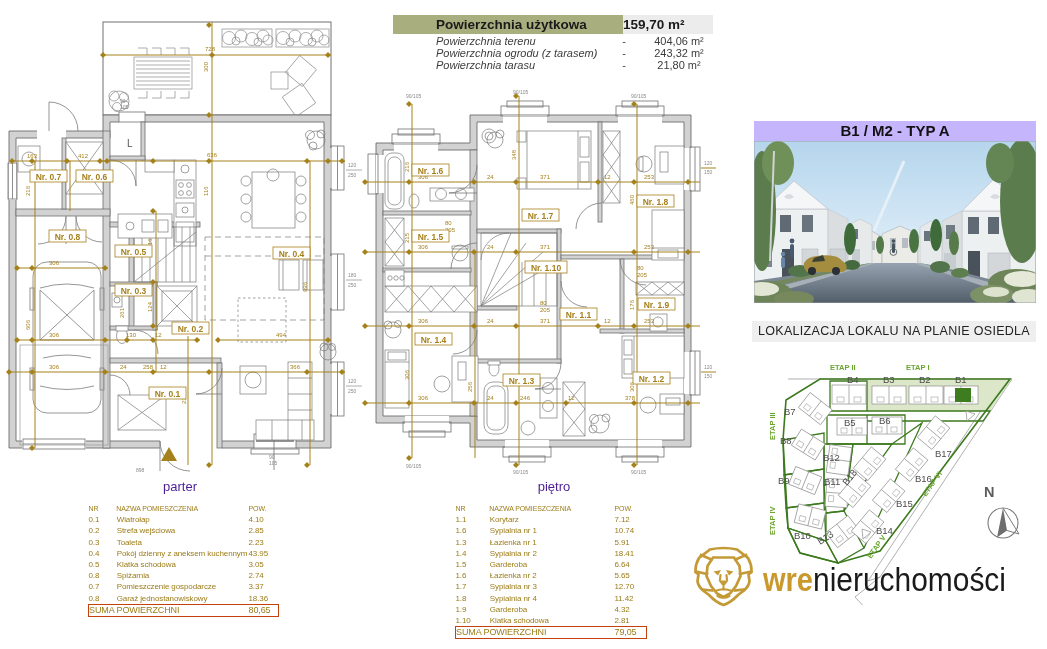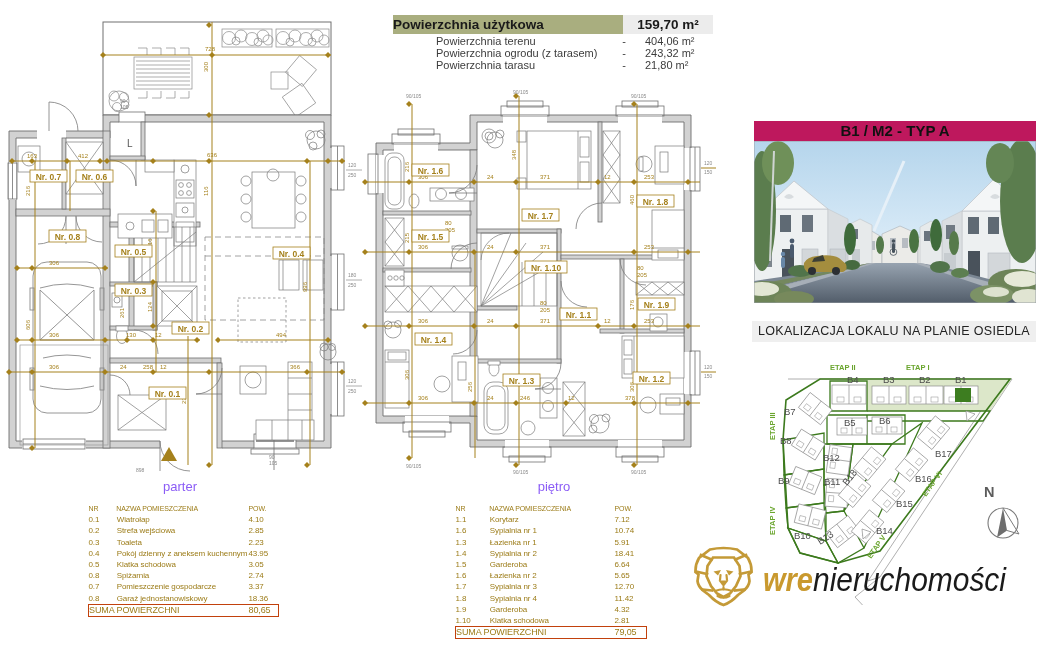--- a/index.html
+++ b/index.html
@@ -2,36 +2,36 @@
 <html><head>
 <meta charset="utf-8">
 <style>
 html,body{margin:0;padding:0;background:#fff;}
 #page{position:relative;width:1047px;height:649px;background:#fff;overflow:hidden;
   font-family:"Liberation Sans",sans-serif;}
 .abs{position:absolute;}
 
 #sumtab{left:393px;top:15px;width:320px;font-size:11px;color:#333;}
 #sumhead{display:flex;height:19px;line-height:19px;font-size:13.5px;font-weight:bold;color:#1a1a1a;}
-#sumhead .h1{background:#a9ae7f;width:230px;box-sizing:border-box;}
-#sumhead .h2{background:#ececec;width:90px;text-align:center;}
+#sumhead .h1{background:#a9ae7f;width:230px;padding-left:43px;box-sizing:border-box;}
+#sumhead .h2{background:#ececec;width:90px;text-align:left;}
 .srow{display:flex;height:9.5px;line-height:9.5px;margin-top:2.5px;color:#3c3c3c;font-size:11px;white-space:nowrap;}
 #sumtab .srow:first-of-type{margin-top:6px;}
-.srow .c1{width:210px;padding-left:43px;box-sizing:border-box;}
+.srow .c1{width:210px;padding-left:43px;box-sizing:border-box;font-style:italic;}
 .srow .c2{width:42px;text-align:center;}
-.srow .c3{width:68px;text-align:left;}
+.srow .c3{width:68px;text-align:center;}
 
 .rtab{font-size:8px;color:#9c7c18;line-height:11.2px;letter-spacing:-0.1px;}
 .rtab .hd{font-size:7px;}
 .rtab table{border-collapse:collapse;}
 .rtab td{padding:0;height:11px;vertical-align:middle;white-space:nowrap;}
 .suma{font-weight:normal;border:1px solid #c2410c;font-size:9px;}
-.caption{font-size:13px;color:#8b5cf6;}
-
-#b1head{left:754px;top:121px;width:282px;height:20px;background:#be185d;
+.caption{font-size:13px;color:#4c1d95;}
+
+#b1head{left:754px;top:121px;width:282px;height:20px;background:#c4b5fd;
  text-align:center;font-weight:bold;font-size:15px;line-height:20px;color:#111;}
 #lokband{left:752px;top:321px;width:284px;height:21px;background:#efefef;
  text-align:center;font-size:12.5px;line-height:21px;color:#222;letter-spacing:.3px;}
 </style>
 </head>
 <body>
 <div id="page">
 
 <div class="abs" id="sumtab">
   <div id="sumhead">
@@ -371,21 +371,21 @@
 <text x="186" y="152" transform="rotate(-55 186 152)">ETAP VI</text>
 </g>
 
 <text x="244" y="152" font-size="14.5" font-weight="bold" fill="#5c5c5c">N</text>
 <circle cx="263" cy="178" r="15" fill="none" stroke="#7a7a7a" stroke-width="1.1"></circle>
 <path d="M263,163 L257,192.5 L267,185.5 Z" fill="#6e6e6e"></path>
 <path d="M263,163 L279,189 L267,185.5" fill="none" stroke="#7a7a7a" stroke-width="1"></path>
 </svg>
 </div>
 
-<div class="abs" style="left:690px;top:543px;font-style:italic;">
+<div class="abs" style="left:690px;top:543px;">
 <svg width="330" height="70" viewBox="0 0 330 70">
 <g stroke="#c49a37" fill="none" stroke-width="2.7" stroke-linejoin="miter" stroke-linecap="square">
 
 <path d="M20,6.5 Q33.5,3.5 47,6.5 L58,15 Q61.5,21 61.5,27.5 L61.5,29 L58.5,31.5 L59.5,38 Q59,43 54,47.5 L48,52 Q41,59.5 33.5,62 Q26,59.5 19,52 L13,47.5 Q8,43 7.5,38 L8.5,31.5 L5.5,29 L5.5,27.5 Q5.5,21 9,15 Z"></path>
 
 <path d="M23,14.5 L44,14.5 L49.5,23 L50.5,33 L46,43 L40,50.5 L33.5,54 L27,50.5 L21,43 L16.5,33 L17.5,23 Z"></path>
 
 <path d="M11,12 L21.5,16.5 M56,12 L45.5,16.5"></path>
 <path d="M6,28.5 L17,31 M61,28.5 L50,31"></path>
 <path d="M12.5,46.5 L22,47.5 M54.5,46.5 L45,47.5"></path>

